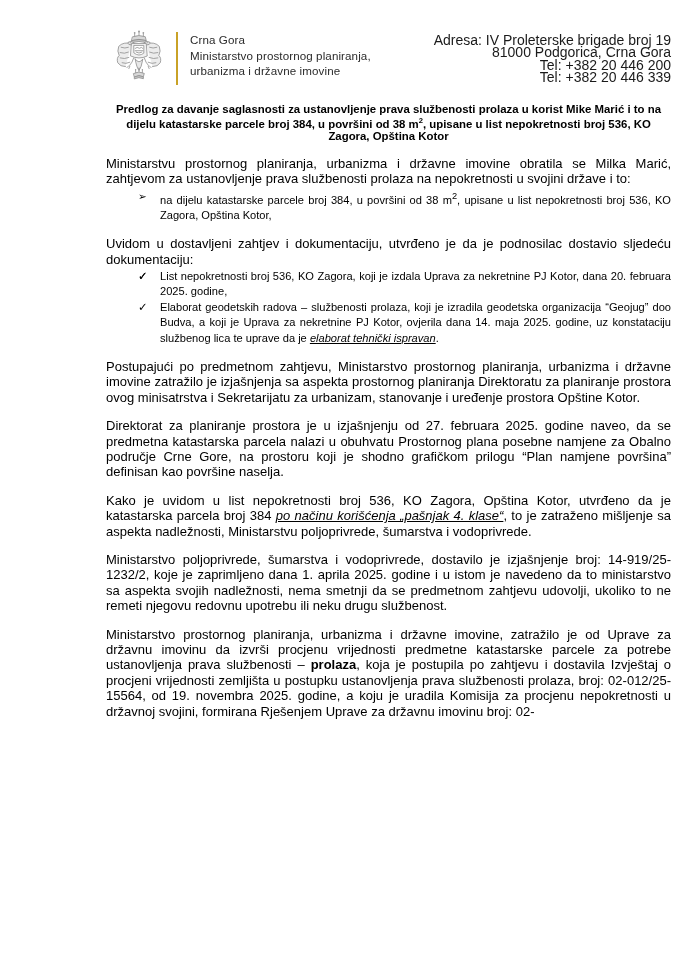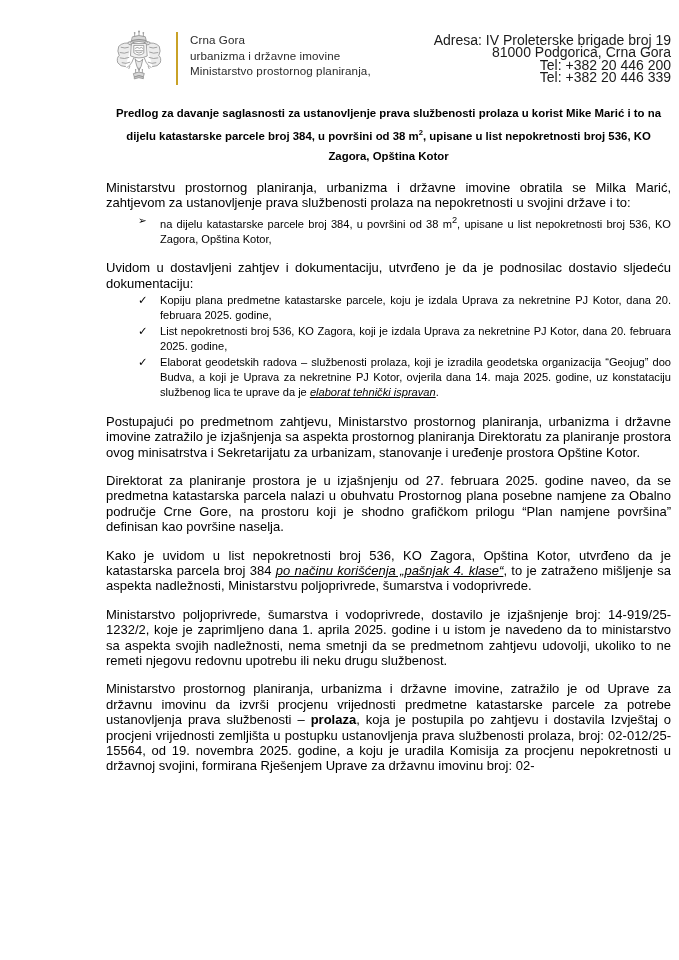--- a/index.html
+++ b/index.html
@@ -65,21 +65,21 @@
     font-size: 14px;
     line-height: 12.4px;
     color: #1a1a1a;
     padding-top: 6px;
     white-space: nowrap;
   }
 
   
   .doc-title {
     font-size: 11.4px;
-    line-height: 20px;
+    line-height: 12px;
     font-weight: bold;
     text-align: center;
     margin: 18px 2px 14px 2px;
   }
   .doc-title sup { font-size: 7.6px; vertical-align: super; }
 
   
   .para {
     font-size: 13px;
     line-height: 15.4px;
@@ -162,22 +162,22 @@
             <circle cx="62" cy="84.5" r="1.4" fill="#9a9a9a" stroke="none"></circle>
             <path d="M46 99 Q55 94 64 99 L64 103 Q55 98.5 46 103 Z" fill="#c4c4c4"></path>
           </g>
         </svg>
       </div>
 
       <div class="lh-rule"></div>
 
       <div class="lh-org">
         <div>Crna Gora</div>
+        <div>Ministarstvo prostornog planiranja,</div>
         <div>urbanizma i državne imovine</div>
-        <div>Ministarstvo prostornog planiranja,</div>
       </div>
     </div>
 
     <div class="lh-right">
       <div>Adresa: IV Proleterske brigade broj 19</div>
       <div>81000 Podgorica, Crna Gora</div>
       <div>Tel: +382 20 446 200</div>
       <div>Tel: +382 20 446 339</div>
     </div>
   </div>
@@ -194,21 +194,21 @@
     <li>
       <span class="bl">➢</span><span>na dijelu katastarske parcele broj 384, u površini od 38 m</span><sup>2</sup><span>, upisane u list nepokretnosti broj 536, KO Zagora, Opština Kotor,</span>
     </li>
   </ul>
 
 
   <p class="para tight">Uvidom u dostavljeni zahtjev i dokumentaciju, utvrđeno je da je podnosilac dostavio sljedeću dokumentaciju:</p>
 
   <ul class="bullets check">
     <li>
-      <span class="bl">✓</span><span>Kopiju plana predmetne katastarske parcele, koju je izdala Uprava za nekretnine PJ Kotor, dana 20. februara 2025. godine,</span>
+      <span class="bl">✓</span>
     </li>
     <li>
       <span class="bl">✓</span><span>List nepokretnosti broj 536, KO Zagora, koji je izdala Uprava za nekretnine PJ Kotor, dana 20. februara 2025. godine,</span>
     </li>
     <li>
       <span class="bl">✓</span><span>Elaborat geodetskih radova – službenosti prolaza, koji je izradila geodetska organizacija “Geojug” doo Budva, a koji je Uprava za nekretnine PJ Kotor, ovjerila dana 14. maja 2025. godine, uz konstataciju službenog lica te uprave da je </span><span class="ui">elaborat tehnički ispravan</span><span>.</span>
     </li>
   </ul>
 
   <p class="para">Postupajući po predmetnom zahtjevu, Ministarstvo prostornog planiranja, urbanizma i državne imovine zatražilo je izjašnjenja sa aspekta prostornog planiranja Direktoratu za planiranje prostora ovog minisatrstva i Sekretarijatu za urbanizam, stanovanje i uređenje prostora Opštine Kotor.</p>

